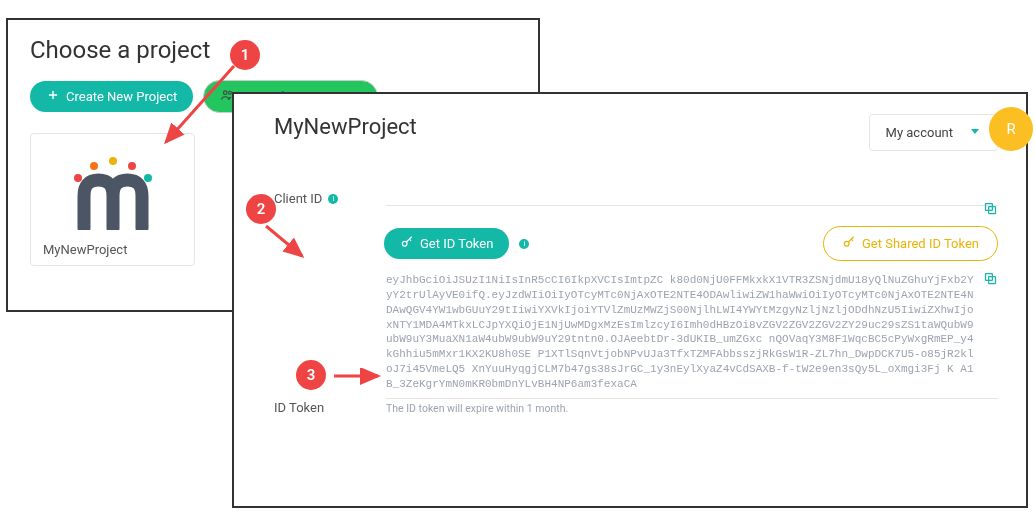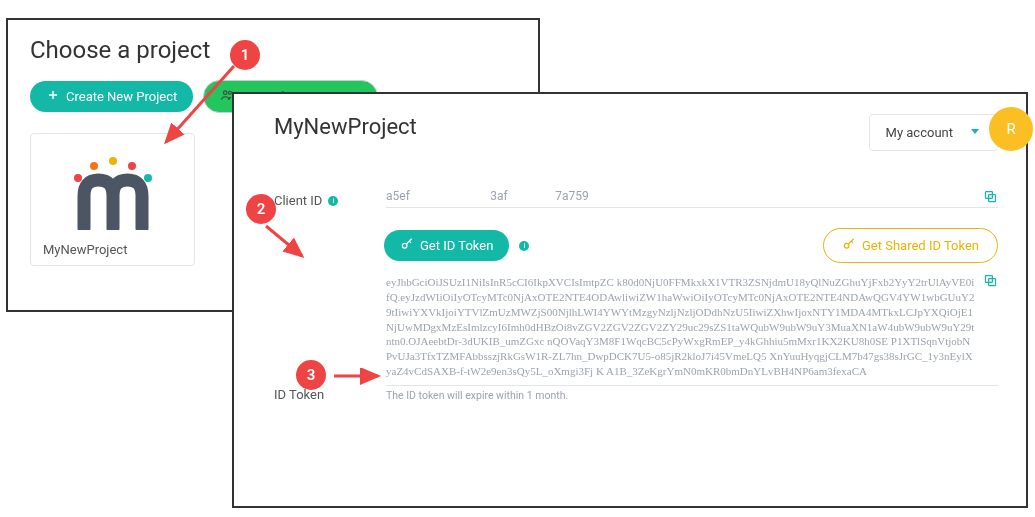--- a/index.html
+++ b/index.html
@@ -17,21 +17,21 @@
   .logo-wrap { display: flex; justify-content: center; padding: 6px 0 12px; }
   .project-name { font-size: 13px; color: #555; }
   .header-b { display: flex; justify-content: space-between; align-items: flex-start; margin-bottom: 38px; }
   .title-b { font-size: 22px; font-weight: 400; color: #333; }
   .acct-box { border: 1px solid #e5e5e5; border-radius: 4px; padding: 10px 16px; display: flex; align-items: center; gap: 16px; font-size: 13px; color: #444; position: relative; }
   .avatar-circle { position: absolute; right: -36px; top: -8px; width: 44px; height: 44px; border-radius: 50%; background: #fbbf24; color: #fff; display: flex; align-items: center; justify-content: center; font-size: 15px; }
   .field-row { display: flex; align-items: flex-end; gap: 12px; margin-bottom: 16px; }
   .field-label { width: 100px; flex-shrink: 0; font-size: 13px; color: #555; display: flex; align-items: center; gap: 6px; padding-top: 2px; }
   .field-value { flex: 1; font-size: 12px; color: #9ca3af; border-bottom: 1px solid #e5e5e5; padding-bottom: 4px; position: relative; }
   .token-row { display: flex; align-items: center; gap: 10px; margin: 20px 0 12px; }
-  .token-text { font-family: Liberation Serif, serif; font-size: 11px; line-height: 1.35; color: #9ca3af; word-break: break-all; }
+  .token-text { font-family: Liberation Mono, monospace; font-size: 11px; line-height: 1.35; color: #9ca3af; word-break: break-all; }
   .token-note { font-size: 10.5px; color: #9ca3af; border-top: 1px solid #e5e5e5; padding-top: 3px; margin-top: 6px; }
   .info-dot { width: 10px; height: 10px; border-radius: 50%; background: #14b8a6; display: inline-flex; align-items: center; justify-content: center; font-size: 7px; color: #fff; flex-shrink: 0; }
   .copy-icon { position: absolute; right: 0; top: 0; color: #14b8a6; cursor: pointer; }
   .step-badge { position: absolute; width: 30px; height: 30px; border-radius: 50%; background: #ef4444; color: #fff; font-weight: 600; font-size: 15px; display: flex; align-items: center; justify-content: center; z-index: 5; }
   .arrow { position: absolute; z-index: 5; }
   .spacer { flex: 1; }
   svg.icon { width: 14px; height: 14px; }
 </style>
 </head>
 <body>
@@ -87,21 +87,20 @@
       <div class="avatar-circle">R</div>
     </div>
   </div>
 
   <div class="field-row">
     <div class="field-label">
       <span>Client ID</span>
       <span class="info-dot">i</span>
     </div>
     <div class="field-value">
-      <span style="white-space:pre">a5ef                           3af                7a759</span>
       <span class="copy-icon">
         <svg width="15" height="15" viewBox="0 0 24 24" fill="none" stroke="currentColor" stroke-width="2">
             <rect x="9" y="9" width="11" height="11" rx="1"></rect>
             <rect x="4" y="4" width="11" height="11" rx="1"></rect>
           </svg>
       </span>
     </div>
   </div>
 
   <div class="token-row">

